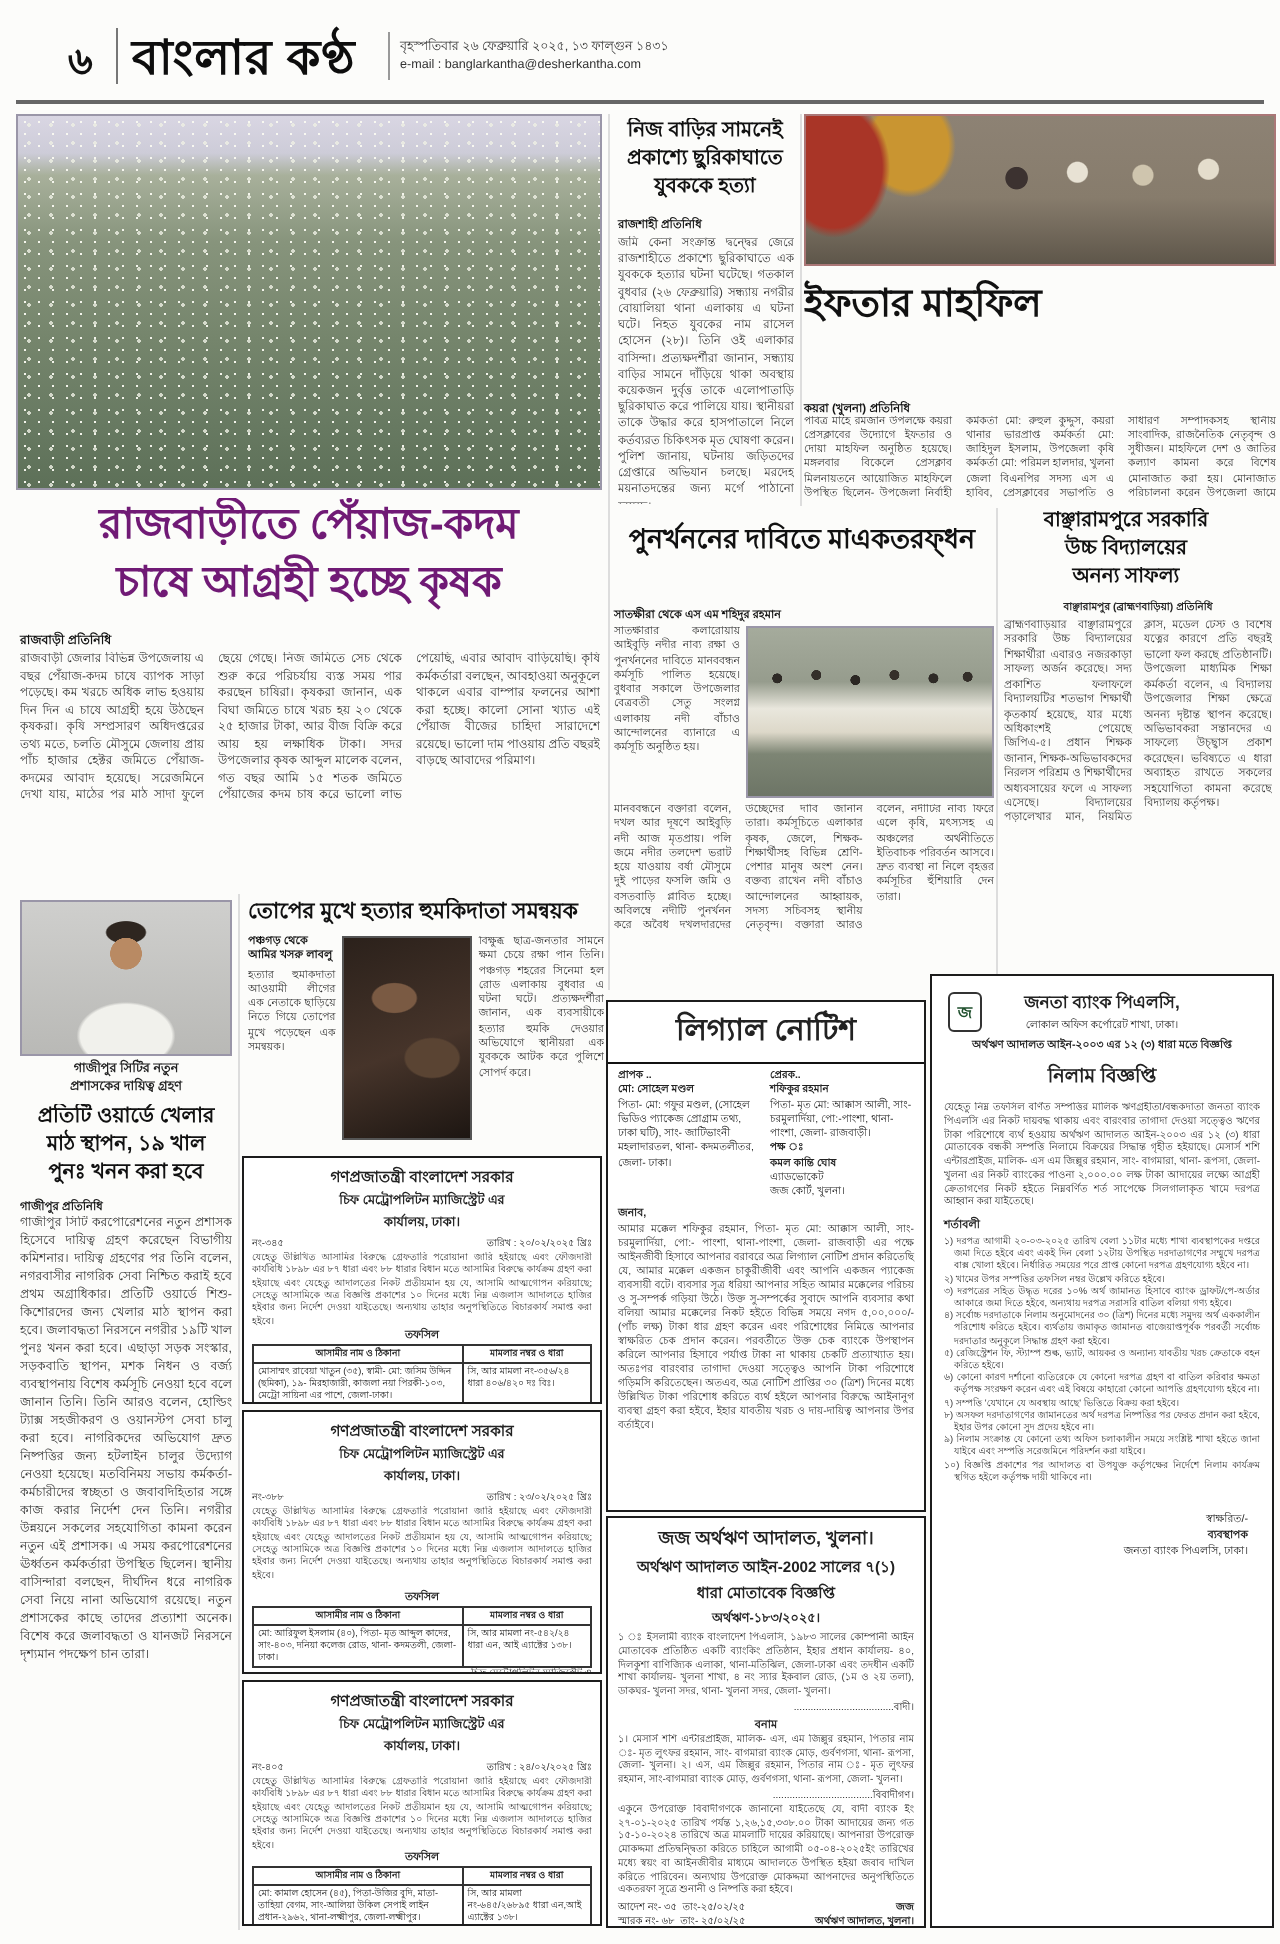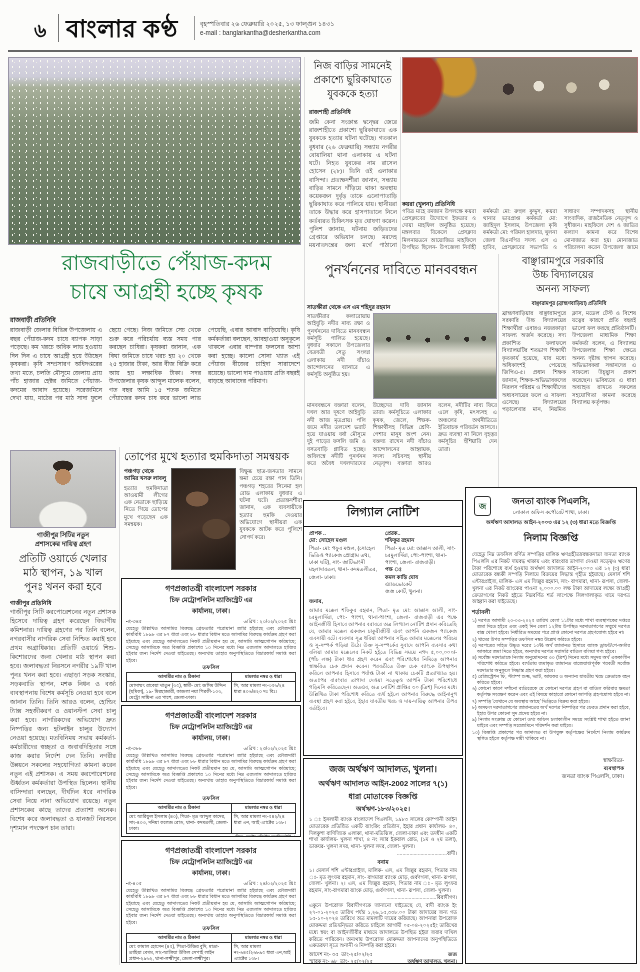--- a/index.html
+++ b/index.html
@@ -5,21 +5,21 @@
   html,body{margin:0;padding:0;background:#e8e8e6;}
   .sheet{position:relative;width:640px;height:972px;background:#fcfcfa;margin:0 auto;
          font-family:"Liberation Sans","DejaVu Sans",sans-serif;color:#222;overflow:hidden;}
   .abs{position:absolute;}
   .b{font-weight:bold;}
   .c{text-align:center;}
   .r{text-align:right;}
   .body-txt{font-size:6px;line-height:1.42;color:#333;overflow:hidden;text-align:justify;}
   .tiny{font-size:5px;line-height:1.35;color:#333;overflow:hidden;text-align:justify;}
   .byline{font-size:6.2px;font-weight:bold;color:#111;}
-  .hl{color:#111;font-weight:normal;line-height:1.3;overflow:hidden;}
+  .hl{color:#111;font-weight:bold;line-height:1.3;overflow:hidden;}
   .photo{border:1px solid #9a96a8;box-sizing:border-box;}
   .vr{position:absolute;width:1px;background:#ddd;}
   .box{position:absolute;border:1.3px solid #1c1c1c;box-sizing:border-box;background:#fff;overflow:hidden;}
   .ntable{width:100%;border-collapse:collapse;font-size:4.6px;line-height:1.3;}
   .ntable td,.ntable th{border:0.8px solid #333;padding:1px 2px;vertical-align:top;text-align:left;}
   .ntable th{text-align:center;font-weight:bold;}
   .term{font-size:4.7px;line-height:1.32;text-align:justify;padding-left:5px;text-indent:-5px;color:#333;}
   .cols3{column-count:3;column-gap:7px;}
   .cols2{column-count:2;column-gap:6px;}
 </style>
@@ -43,21 +43,21 @@
   <div class="vr" style="left:498px;top:254px;height:240px;"></div>
   <div class="vr" style="left:119px;top:447px;height:518px;"></div>
 
   <div class="abs photo" style="left:8px;top:57px;width:293px;height:188px;
        background-image:
          radial-gradient(circle 1.1px, rgba(250,250,242,.95) 60%, transparent 61%),
          radial-gradient(circle 1.4px, rgba(238,240,228,.8) 60%, transparent 61%),
          linear-gradient(#d9d6e3 0%, #cdccd8 10%, #a8b09b 16%, #87947c 34%, #75856c 60%, #687a62 82%, #5d7058 100%);
        background-size:7px 6px, 11px 9px, 100% 100%;"></div>
 
-  <div class="abs hl c" style="left:20px;top:249px;width:293px;height:64px;font-size:21px;line-height:1.38;color:#15803d;">
+  <div class="abs hl c" style="left:8px;top:249px;width:293px;height:64px;font-size:21px;line-height:1.38;color:#701a75;">
     <div>রাজবাড়ীতে পেঁয়াজ-কদম</div>
     <div>চাষে আগ্রহী হচ্ছে কৃষক</div>
   </div>
   <div class="abs byline" style="left:10px;top:315px;">রাজবাড়ী প্রতিনিধি</div>
   <div class="abs body-txt cols3" style="left:10px;top:326px;width:290px;height:118px;">রাজবাড়ী জেলার বিভিন্ন উপজেলায় এ বছর পেঁয়াজ-কদম চাষে ব্যাপক সাড়া পড়েছে। কম খরচে অধিক লাভ হওয়ায় দিন দিন এ চাষে আগ্রহী হয়ে উঠছেন কৃষকরা। কৃষি সম্প্রসারণ অধিদপ্তরের তথ্য মতে, চলতি মৌসুমে জেলায় প্রায় পাঁচ হাজার হেক্টর জমিতে পেঁয়াজ-কদমের আবাদ হয়েছে। সরেজমিনে দেখা যায়, মাঠের পর মাঠ সাদা ফুলে ছেয়ে গেছে। নিজ জমিতে সেচ থেকে শুরু করে পরিচর্যায় ব্যস্ত সময় পার করছেন চাষিরা। কৃষকরা জানান, এক বিঘা জমিতে চাষে খরচ হয় ২০ থেকে ২৫ হাজার টাকা, আর বীজ বিক্রি করে আয় হয় লক্ষাধিক টাকা। সদর উপজেলার কৃষক আব্দুল মালেক বলেন, গত বছর আমি ১৫ শতক জমিতে পেঁয়াজের কদম চাষ করে ভালো লাভ পেয়েছি, এবার আবাদ বাড়িয়েছি। কৃষি কর্মকর্তারা বলছেন, আবহাওয়া অনুকূলে থাকলে এবার বাম্পার ফলনের আশা করা হচ্ছে। কালো সোনা খ্যাত এই পেঁয়াজ বীজের চাহিদা সারাদেশে রয়েছে। ভালো দাম পাওয়ায় প্রতি বছরই বাড়ছে আবাদের পরিমাণ।</div>
 
   <div class="abs photo" style="left:10px;top:450px;width:106px;height:78px;
        background:
          radial-gradient(circle 13px at 50% 34%, #b98a63 60%, transparent 62%),
          radial-gradient(ellipse 16px 9px at 50% 20%, #2e2620 60%, transparent 65%),
@@ -178,26 +178,27 @@
   <div class="abs photo" style="left:402px;top:57px;width:236px;height:76px;border-color:#a77;
        background:
          radial-gradient(ellipse 40px 50px at 6% 35%, #a93527 60%, transparent 70%),
          radial-gradient(ellipse 36px 40px at 22% 20%, #c99531 55%, transparent 65%),
          radial-gradient(circle 9px at 45% 42%, #3c3230 60%, transparent 65%),
          radial-gradient(circle 9px at 58% 38%, #e8e2d4 55%, transparent 62%),
          radial-gradient(circle 9px at 72% 40%, #cfc5ae 55%, transparent 62%),
          radial-gradient(circle 9px at 86% 36%, #e4ddcc 55%, transparent 62%),
          linear-gradient(#8d8274 0%, #877c6c 55%, #5e564a 100%);"></div>
   <div class="abs hl" style="left:402px;top:139px;width:236px;font-size:19px;line-height:1.45;">
+    <div>ইফতার মাহফিল</div>
   </div>
   <div class="abs byline" style="left:402px;top:199px;font-size:5.8px;">কয়রা (খুলনা) প্রতিনিধি</div>
   <div class="abs tiny cols3" style="left:402px;top:208px;width:236px;height:46px;font-size:5.3px;">পবিত্র মাহে রমজান উপলক্ষে কয়রা প্রেসক্লাবের উদ্যোগে ইফতার ও দোয়া মাহফিল অনুষ্ঠিত হয়েছে। মঙ্গলবার বিকেলে প্রেসক্লাব মিলনায়তনে আয়োজিত মাহফিলে উপস্থিত ছিলেন- উপজেলা নির্বাহী কর্মকর্তা মো: রুহুল কুদ্দুস, কয়রা থানার ভারপ্রাপ্ত কর্মকর্তা মো: জাহিদুল ইসলাম, উপজেলা কৃষি কর্মকর্তা মো: পরিমল হালদার, খুলনা জেলা বিএনপির সদস্য এস এ হাবিব, প্রেসক্লাবের সভাপতি ও সাধারণ সম্পাদকসহ স্থানীয় সাংবাদিক, রাজনৈতিক নেতৃবৃন্দ ও সুধীজন। মাহফিলে দেশ ও জাতির কল্যাণ কামনা করে বিশেষ মোনাজাত করা হয়। মোনাজাত পরিচালনা করেন উপজেলা জামে মসজিদের ইমাম তরিকুল ইসলাম প্রমুখ।</div>
 
   <div class="abs hl c" style="left:306px;top:260px;width:190px;font-size:13.4px;line-height:1.45;">
-    <div>পুনর্খননের দাবিতে মানববন্ধন</div>
+    <div>পুনর্খননের দাবিতে মাএকতরফ্ধন</div>
   </div>
   <div class="abs byline" style="left:307px;top:303px;font-size:5.6px;">সাতক্ষীরা থেকে এস এম শহিদুর রহমান</div>
   <div class="abs" style="left:307px;top:313px;width:190px;height:86px;display:flex;gap:3px;">
     <div class="tiny" style="width:63px;font-size:5.4px;">সাতক্ষীরার কলারোয়ায় আইবুড়ি নদীর নাব্য রক্ষা ও পুনর্খননের দাবিতে মানববন্ধন কর্মসূচি পালিত হয়েছে। বুধবার সকালে উপজেলার বেত্রবতী সেতু সংলগ্ন এলাকায় নদী বাঁচাও আন্দোলনের ব্যানারে এ কর্মসূচি অনুষ্ঠিত হয়।</div>
     <div class="photo" style="width:124px;height:86px;
          background:
            radial-gradient(circle 4px at 12% 30%, #2e2a26 60%, transparent 65%),
            radial-gradient(circle 4px at 28% 28%, #332e29 60%, transparent 65%),
            radial-gradient(circle 4px at 44% 31%, #2b2723 60%, transparent 65%),
            radial-gradient(circle 4px at 60% 28%, #36302a 60%, transparent 65%),
@@ -209,21 +210,21 @@
 
   <div class="abs hl c" style="left:496px;top:254px;width:134px;font-size:10px;line-height:1.42;">
     <div>বাঞ্ছারামপুরে সরকারি</div>
     <div>উচ্চ বিদ্যালয়ের</div>
     <div>অনন্য সাফল্য</div>
   </div>
   <div class="abs c b" style="left:502px;top:300px;width:134px;font-size:5.2px;">বাঞ্ছারামপুর (ব্রাহ্মণবাড়িয়া) প্রতিনিধি</div>
   <div class="abs tiny cols2" style="left:502px;top:310px;width:134px;height:182px;font-size:5.5px;">ব্রাহ্মণবাড়িয়ার বাঞ্ছারামপুরে সরকারি উচ্চ বিদ্যালয়ের শিক্ষার্থীরা এবারও নজরকাড়া সাফল্য অর্জন করেছে। সদ্য প্রকাশিত ফলাফলে বিদ্যালয়টির শতভাগ শিক্ষার্থী কৃতকার্য হয়েছে, যার মধ্যে অধিকাংশই পেয়েছে জিপিএ-৫। প্রধান শিক্ষক জানান, শিক্ষক-অভিভাবকদের নিরলস পরিশ্রম ও শিক্ষার্থীদের অধ্যবসায়ের ফলে এ সাফল্য এসেছে। বিদ্যালয়ের পড়ালেখার মান, নিয়মিত ক্লাস, মডেল টেস্ট ও বিশেষ যত্নের কারণে প্রতি বছরই ভালো ফল করছে প্রতিষ্ঠানটি। উপজেলা মাধ্যমিক শিক্ষা কর্মকর্তা বলেন, এ বিদ্যালয় উপজেলার শিক্ষা ক্ষেত্রে অনন্য দৃষ্টান্ত স্থাপন করেছে। অভিভাবকরা সন্তানদের এ সাফল্যে উচ্ছ্বাস প্রকাশ করেছেন। ভবিষ্যতে এ ধারা অব্যাহত রাখতে সকলের সহযোগিতা কামনা করেছে বিদ্যালয় কর্তৃপক্ষ।</div>
 
   <div class="box" style="left:303px;top:500px;width:160px;height:256px;">
-    <div class="c b" style="font-size:12px;padding:2px 0 3px;border-bottom:1.4px solid #111;">লিগ্যাল নোটিশ</div>
+    <div class="c b" style="font-size:15px;padding:2px 0 3px;border-bottom:1.4px solid #111;">লিগ্যাল নোটিশ</div>
     <div style="display:flex;gap:4px;padding:3px 5px 0;">
       <div style="width:50%;font-size:5.2px;line-height:1.4;">
         <div class="b">প্রাপক ..</div>
         <div class="b">মো: সোহেল মণ্ডল</div>
         <div>পিতা- মো: গফুর মণ্ডল, (সোহেল ভিডিও প্যাকেজ প্রোগ্রাম তথ্য, ঢাকা ঘটি), সাং- জাটিভাংনী মহলাদারতল, থানা- কদমতলীতর, জেলা- ঢাকা।</div>
       </div>
       <div style="width:50%;font-size:5.2px;line-height:1.4;">
         <div class="b">প্রেরক..</div>
         <div class="b">শফিকুর রহমান</div>
         <div>পিতা- মৃত মো: আক্কাস আলী, সাং- চরমুলার্দিয়া, পো:-পাংশা, থানা-পাংশা, জেলা- রাজবাড়ী।</div>

